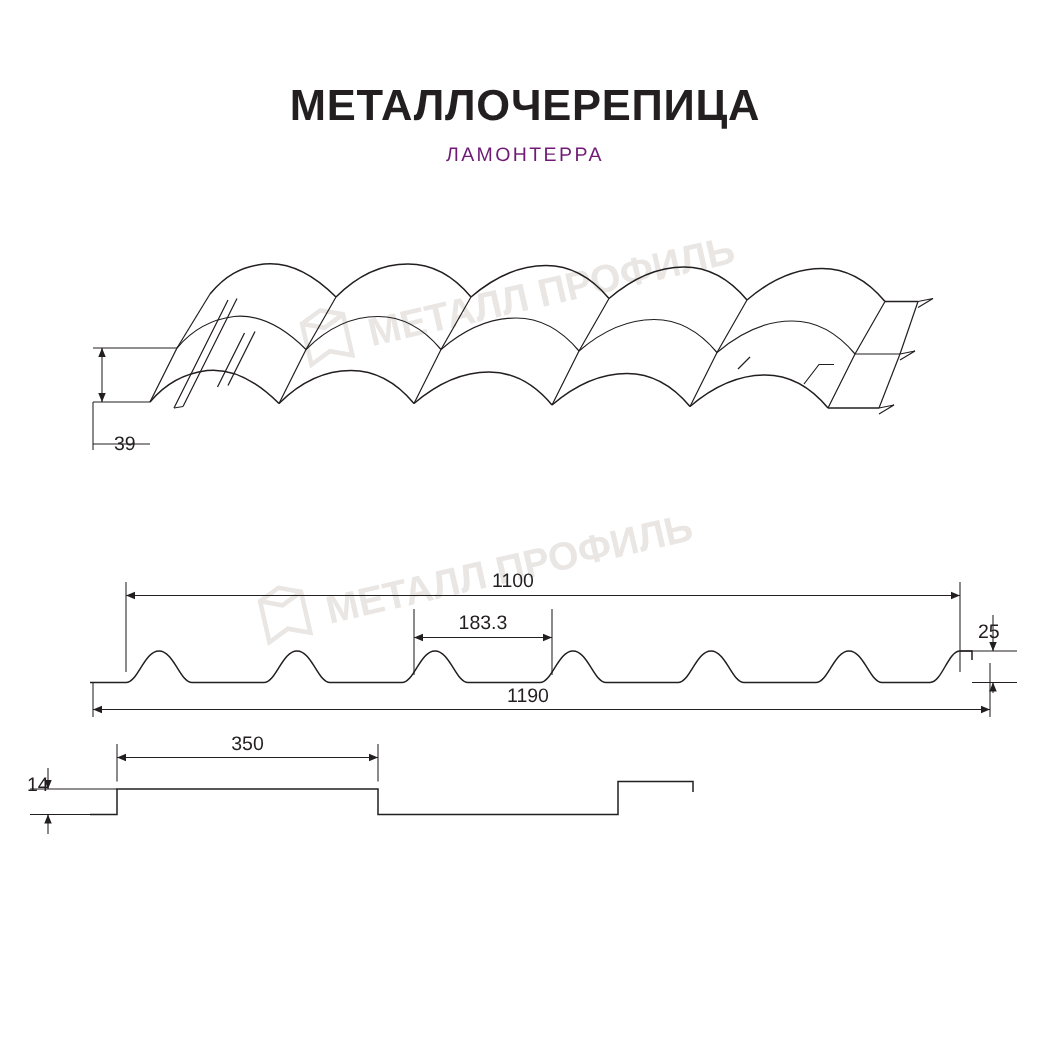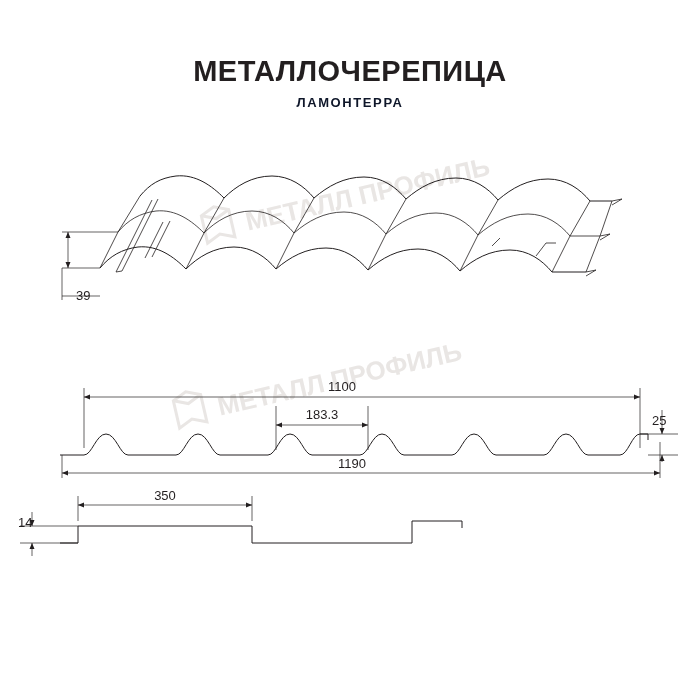--- a/index.html
+++ b/index.html
@@ -30,23 +30,23 @@
   .title {
     font-size: 29px;
     font-weight: bold;
     letter-spacing: 0.5px;
     line-height: 1.05;
     color: #231f20;
   }
   .subtitle {
     margin-top: 9px;
     font-size: 13px;
-    font-weight: bold;
+    font-weight: normal;
     letter-spacing: 1.6px;
-    color: #0f172a;
+    color: #701a75;
   }
   .drawing {
     position: absolute;
     left: 0;
     top: 0;
     width: 700px;
     height: 700px;
   }
   svg { display: block; }
   .ln { fill: none; stroke: #231f20; stroke-width: 1; }

